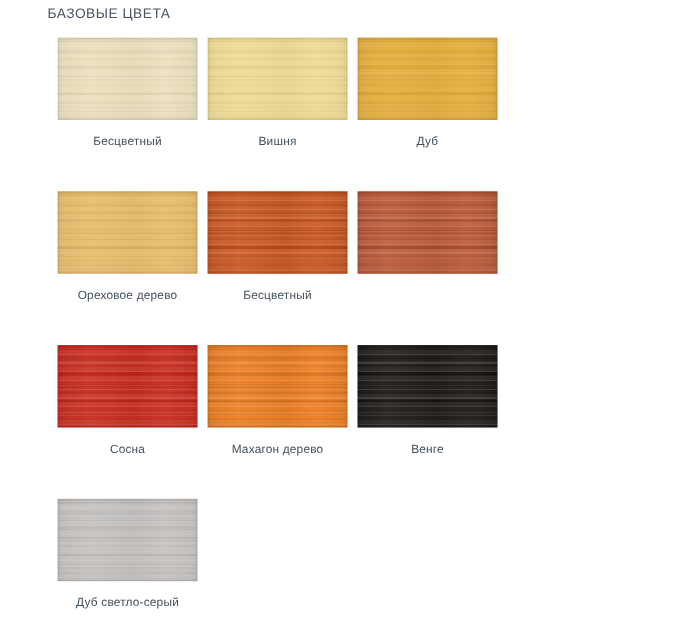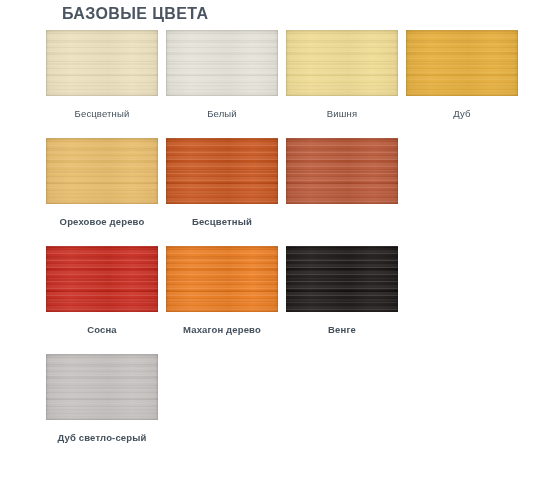--- a/index.html
+++ b/index.html
@@ -4,22 +4,22 @@
 <style>
   html,body{margin:0;padding:0;}
   body{
     width:560px;height:504px;background:#ffffff;
     font-family:"Liberation Sans","DejaVu Sans",sans-serif;
     -webkit-font-smoothing:antialiased;overflow:hidden;
   }
   #page{position:relative;width:560px;height:504px;}
 
   .section-title{
-    position:absolute;left:62px;top:5px;
-    font-size:16px;font-weight:bold;letter-spacing:.4px;
+    position:absolute;left:38px;top:5px;
+    font-size:11px;font-weight:normal;letter-spacing:.4px;
     color:#4a5561;text-transform:uppercase;
   }
 
   .grid{
     position:absolute;left:46px;top:30px;width:500px;
   }
   .row{display:flex;}
   .cell{width:120px;}
 
   .swatch{
@@ -52,45 +52,38 @@
   }
   .swatch.light .grain{opacity:.55;}
   .swatch.dark  .grain{opacity:.85;}
 
   .label{
     width:112px;text-align:center;
     margin-top:12px;
     font-size:9.5px;color:#43505c;letter-spacing:.15px;
     white-space:nowrap;
   }
-  .row + .row{margin-top:0;font-weight:bold;}
-  .cell{padding-bottom:19px;}
+  .row + .row{margin-top:0;}
+  .cell{padding-bottom:34px;}
 </style>
 </head>
 <body>
 
 <div id="page">
 
   <div class="section-title">БАЗОВЫЕ ЦВЕТА</div>
 
   <div class="grid">
       <div class="row">
         <div class="cell">
           <div class="swatch light" style="background: rgb(236, 224, 189); width: 112px; height: 66px;">
             <div class="grain"></div>
             <div class="edge"></div>
           </div>
           <div class="label">Бесцветный</div>
-        </div>
-        <div class="cell">
-          <div class="swatch light" style="background: rgb(229, 227, 216); width: 112px; height: 66px;">
-            <div class="grain"></div>
-            <div class="edge"></div>
-          </div>
-          <div class="label">Белый</div>
         </div>
         <div class="cell">
           <div class="swatch light" style="background: rgb(239, 219, 147); width: 112px; height: 66px;">
             <div class="grain"></div>
             <div class="edge"></div>
           </div>
           <div class="label">Вишня</div>
         </div>
         <div class="cell">
           <div class="swatch light" style="background: rgb(229, 174, 60); width: 112px; height: 66px;">

